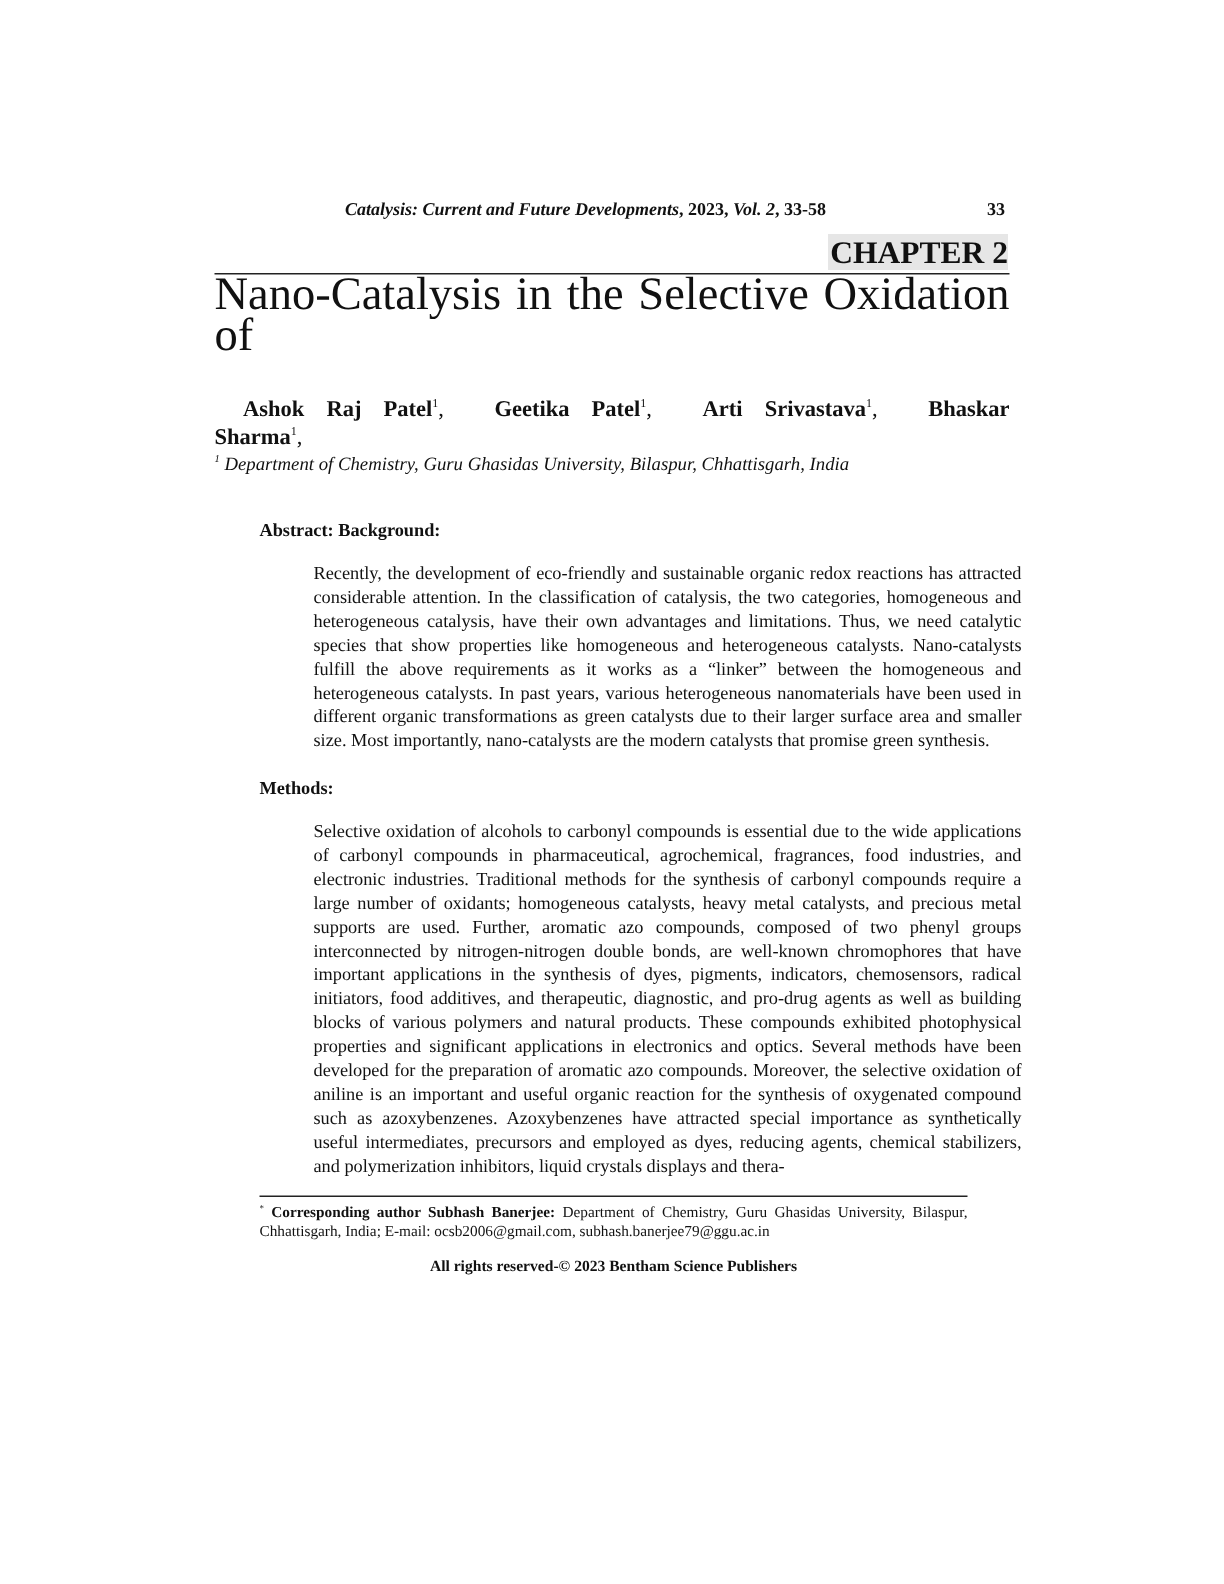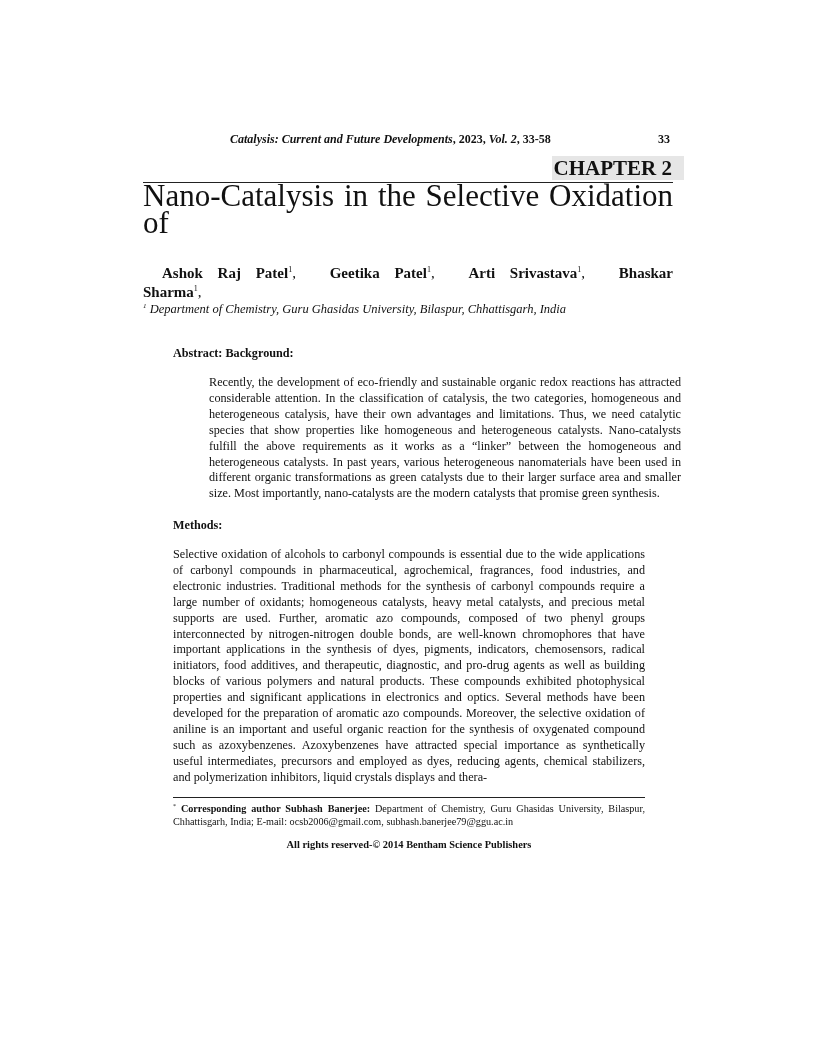--- a/index.html
+++ b/index.html
@@ -1,37 +1,37 @@
 <!DOCTYPE html>
 <html><head>
 <meta charset="utf-8">
 <style>
   html, body { margin:0; padding:0; background:#fff; }
   body { width:816px; height:1056px; position:relative; font-family:"Liberation Serif", serif; color:#111; }
   .abs { position:absolute; }
   .runhead { left:230px; top:132px; width:440px; font-size:12px; font-weight:bold; }
   .runhead .journal { font-style:italic; }
   .runhead .pagenum { position:absolute; right:0; top:0; }
-  .chapter { left:552px; top:156px; width:120px; height:24px; background:#e6e6e6; font-size:21px; font-weight:bold; text-align:right; line-height:24px; padding-right:12px; }
+  .chapter { left:552px; top:156px; width:120px; height:24px; background:#e6e6e6; font-size:21px; font-weight:bold; text-align:right; line-height:24px; padding-right:0; }
   .rule-top { left:143px; top:182px; width:530px; height:1px; background:#222; }
   .title { left:143px; top:182px; width:530px; font-size:31px; font-weight:normal; line-height:27px; text-align:justify; text-align-last:left; }
   .title .l1 { display:block; text-align:justify; text-align-last:justify; }
   .authors { left:143px; top:264px; width:530px; font-size:15px; line-height:19px; text-align:justify; }
   .authors .l1 { display:block; text-align:justify; text-align-last:justify; word-spacing:2px; }
   .authors b { font-weight:bold;margin-left:19px; }
   .authors sup { font-size:8px; vertical-align:6px; line-height:0; }
   .affil { left:143px; top:302px; width:530px; font-size:12.5px; font-style:italic; }
   .affil sup { font-size:7px; vertical-align:5px; }
   .section { left:173px; width:472px; font-size:12.2px; line-height:15.9px; }
   .section h3 { margin:0; font-size:12.2px; font-weight:bold; }
   .section p { margin:0; text-align:justify; }
   .s-abs-h { top:346px; }
   .s-abs-p { top:375px;margin-left:36px; }
   .s-meth-h { top:518px; }
-  .s-meth-p { top:547px; }
+  .s-meth-p { top:547px;margin-left:36px; }
   .rule-foot { left:173px; top:797px; width:472px; height:1px; background:#222; }
   .footnote { left:173px; top:800px; width:472px; font-size:10.2px; line-height:13px; text-align:justify; }
   .footnote sup { font-size:6px; vertical-align:4px; }
   .editors { left:173px; top:838px; width:472px; font-size:10.4px; font-weight:bold; text-align:center; line-height:13px; }
 </style>
 </head>
 <body>
 
 <div class="abs runhead">
   <span class="journal">Catalysis: Current and Future Developments</span><span>, 2023, </span><span class="journal">Vol. 2</span><span>, 33-58</span>
@@ -62,14 +62,14 @@
     <h3>Methods:</h3>
   </div>
 <div class="abs section s-meth-p">
     <p>Selective oxidation of alcohols to carbonyl compounds is essential due to the wide applications of carbonyl compounds in pharmaceutical, agrochemical, fragrances, food industries, and electronic industries. Traditional methods for the synthesis of carbonyl compounds require a large number of oxidants; homogeneous catalysts, heavy metal catalysts, and precious metal supports are used. Further, aromatic azo compounds, composed of two phenyl groups interconnected by nitrogen-nitrogen double bonds, are well-known chromophores that have important applications in the synthesis of dyes, pigments, indicators, chemosensors, radical initiators, food additives, and therapeutic, diagnostic, and pro-drug agents as well as building blocks of various polymers and natural products. These compounds exhibited photophysical properties and significant applications in electronics and optics. Several methods have been developed for the preparation of aromatic azo compounds. Moreover, the selective oxidation of aniline is an important and useful organic reaction for the synthesis of oxygenated compound such as azoxybenzenes. Azoxybenzenes have attracted special importance as synthetically useful intermediates, precursors and employed as dyes, reducing agents, chemical stabilizers, and polymerization inhibitors, liquid crystals displays and thera-</p>
   </div>
 
 <div class="abs rule-foot"></div>
 <div class="abs footnote"><sup>*</sup><b> Corresponding author Subhash Banerjee:</b><span> Department of Chemistry, Guru Ghasidas University, Bilaspur, Chhattisgarh, India; E-mail: ocsb2006@gmail.com, subhash.banerjee79@ggu.ac.in</span></div>
 
 <div class="abs editors">
-  <div>All rights reserved-© 2014 Bentham Science Publishers</div>
+  <div>All rights reserved-© 2023 Bentham Science Publishers</div>
 </div>
 
 </body></html>

